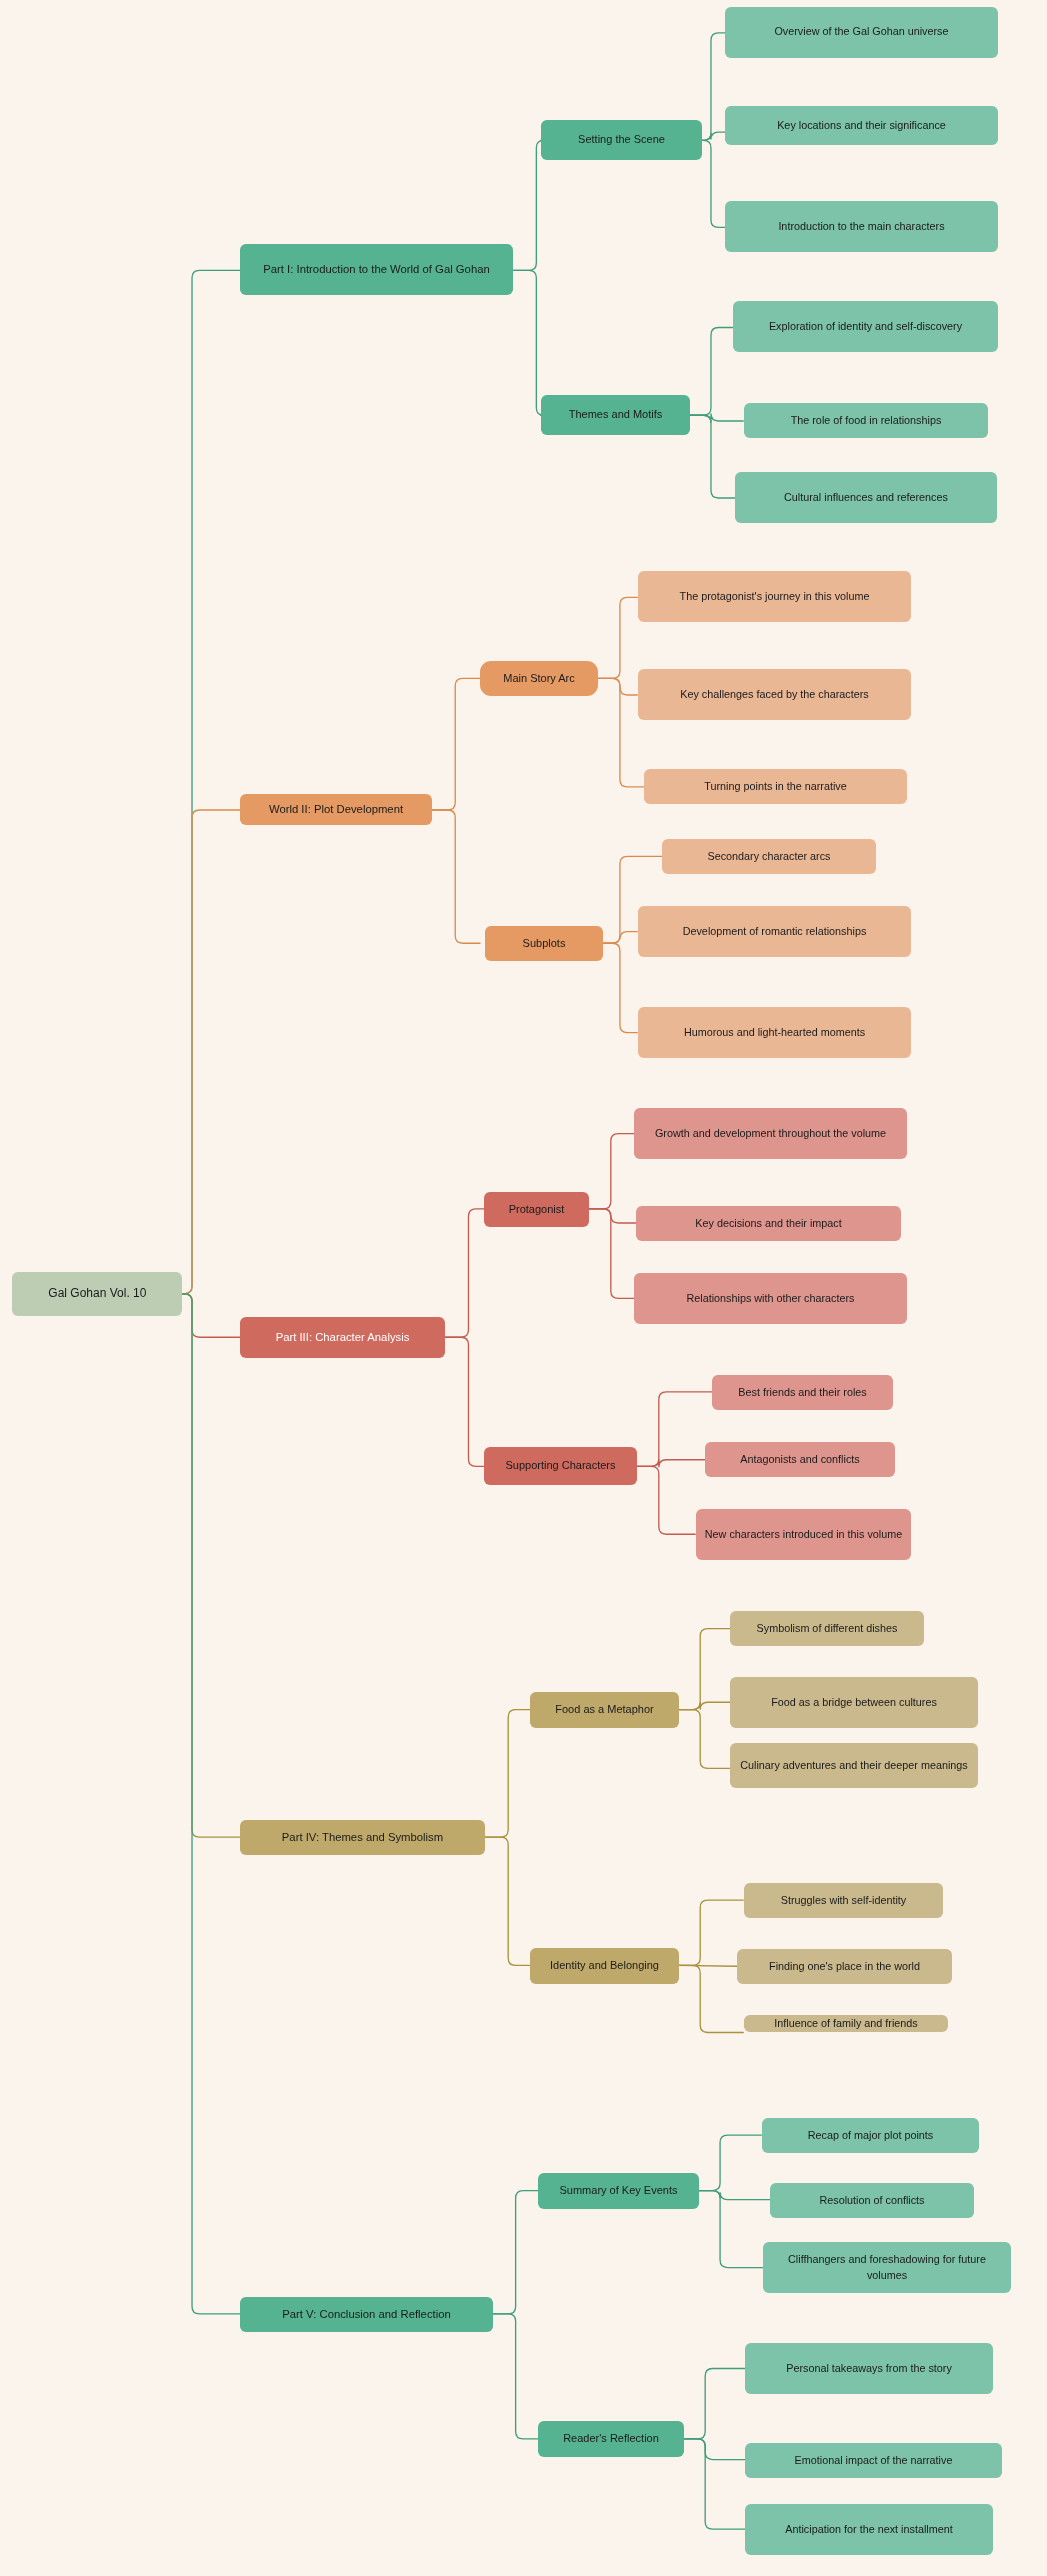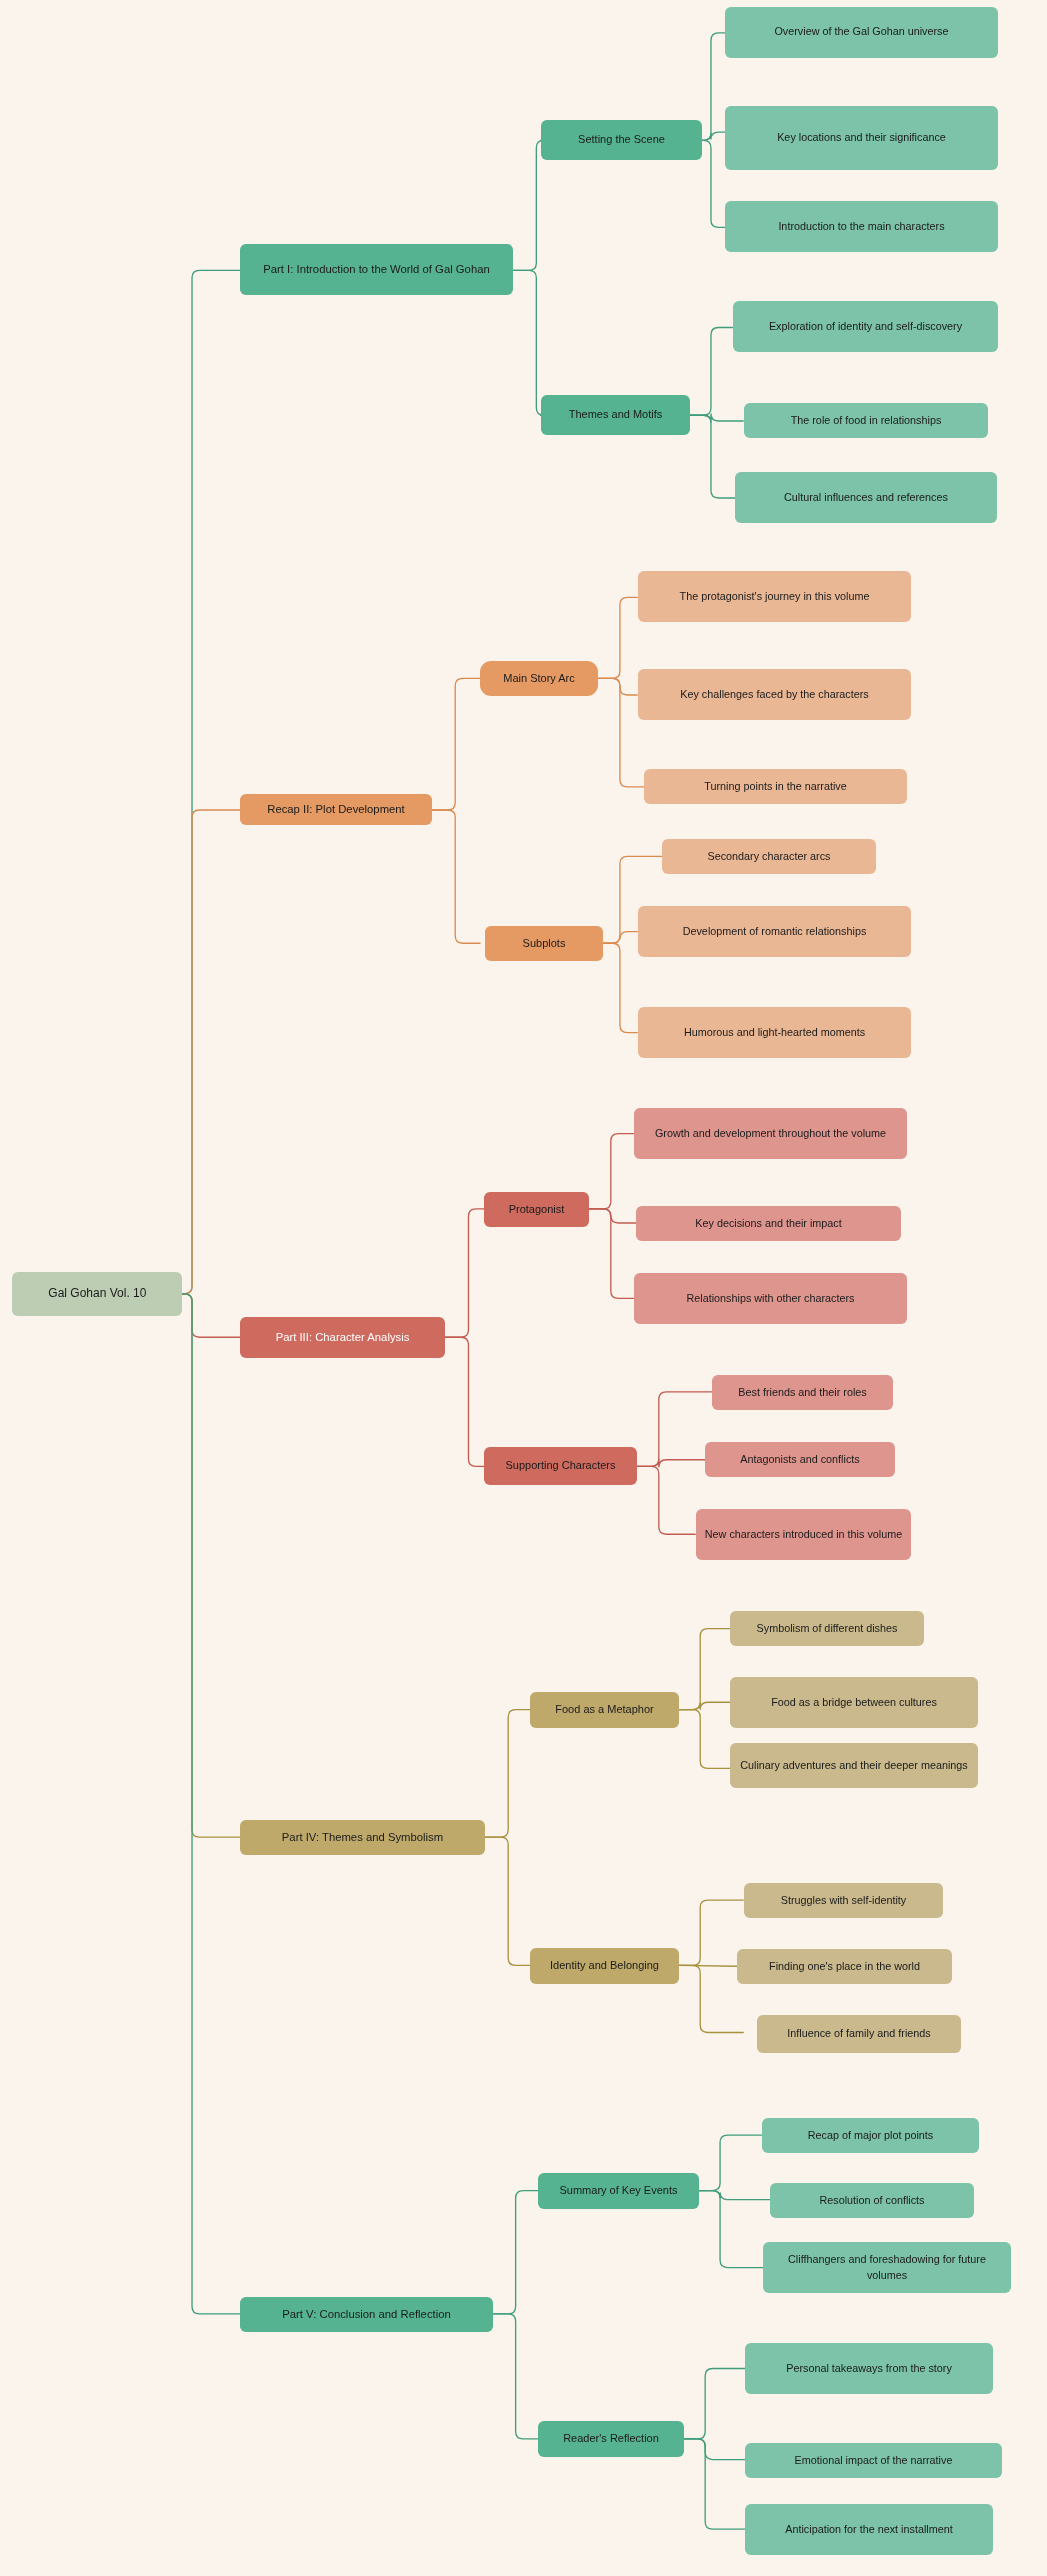--- a/index.html
+++ b/index.html
@@ -87,40 +87,40 @@
       </div>
       <div class="node lvl1" style="left: 240px; top: 244px; width: 273px; height: 51px; background: rgb(86, 179, 146);">
         <span>Part I: Introduction to the World of Gal Gohan</span>
       </div>
       <div class="node lvl2" style="left: 541px; top: 120px; width: 161px; height: 40px; background: rgb(86, 179, 146);">
         <span>Setting the Scene</span>
       </div>
       <div class="node lvl3" style="left: 725px; top: 6.6px; width: 273px; height: 51px; background: rgb(124, 195, 169);">
         <span>Overview of the Gal Gohan universe</span>
       </div>
-      <div class="node lvl3" style="left: 725px; top: 106px; width: 273px; height: 64px; background: rgb(124, 195, 169);">
+      <div class="node lvl3" style="left: 725px; top: 106px; width: 273px; height: 39px; background: rgb(124, 195, 169);">
         <span>Key locations and their significance</span>
       </div>
       <div class="node lvl3" style="left: 725px; top: 201px; width: 273px; height: 51px; background: rgb(124, 195, 169);">
         <span>Introduction to the main characters</span>
       </div>
       <div class="node lvl2" style="left: 541px; top: 395px; width: 149px; height: 40px; background: rgb(86, 179, 146);">
         <span>Themes and Motifs</span>
       </div>
       <div class="node lvl3" style="left: 733px; top: 301px; width: 265px; height: 51px; background: rgb(124, 195, 169);">
         <span>Exploration of identity and self-discovery</span>
       </div>
       <div class="node lvl3" style="left: 744px; top: 403px; width: 244px; height: 35px; background: rgb(124, 195, 169);">
         <span>The role of food in relationships</span>
       </div>
       <div class="node lvl3" style="left: 735px; top: 472px; width: 262px; height: 51px; background: rgb(124, 195, 169);">
         <span>Cultural influences and references</span>
       </div>
       <div class="node lvl1" style="left: 240px; top: 794px; width: 192px; height: 31px; background: rgb(229, 154, 99);">
-        <span>Recap II: Plot Development</span>
+        <span>World II: Plot Development</span>
       </div>
       <div class="node lvl2" style="left: 480px; top: 661px; width: 118px; height: 35px; background: rgb(229, 154, 99); border-radius: 11px;">
         <span>Main Story Arc</span>
       </div>
       <div class="node lvl3" style="left: 638px; top: 571px; width: 273px; height: 51px; background: rgb(234, 183, 149);">
         <span>The protagonist's journey in this volume</span>
       </div>
       <div class="node lvl3" style="left: 638px; top: 669px; width: 273px; height: 51px; background: rgb(234, 183, 149);">
         <span>Key challenges faced by the characters</span>
       </div>
@@ -183,21 +183,21 @@
       </div>
       <div class="node lvl2" style="left: 530px; top: 1948px; width: 149px; height: 36px; background: rgb(191, 169, 106);">
         <span>Identity and Belonging</span>
       </div>
       <div class="node lvl3" style="left: 744px; top: 1883px; width: 199px; height: 35px; background: rgb(201, 185, 141);">
         <span>Struggles with self-identity</span>
       </div>
       <div class="node lvl3" style="left: 737px; top: 1949px; width: 215px; height: 35px; background: rgb(201, 185, 141);">
         <span>Finding one's place in the world</span>
       </div>
-      <div class="node lvl3" style="left: 744px; top: 2015px; width: 204px; height: 38px; background: rgb(201, 185, 141); margin-left: 13px;">
+      <div class="node lvl3" style="left: 744px; top: 2015px; width: 204px; height: 17px; background: rgb(201, 185, 141);">
         <span>Influence of family and friends</span>
       </div>
       <div class="node lvl1" style="left: 240px; top: 2297px; width: 253px; height: 35px; background: rgb(86, 179, 146);">
         <span>Part V: Conclusion and Reflection</span>
       </div>
       <div class="node lvl2" style="left: 538px; top: 2173px; width: 161px; height: 36px; background: rgb(86, 179, 146);">
         <span>Summary of Key Events</span>
       </div>
       <div class="node lvl3" style="left: 762px; top: 2118px; width: 217px; height: 35px; background: rgb(124, 195, 169);">
         <span>Recap of major plot points</span>

